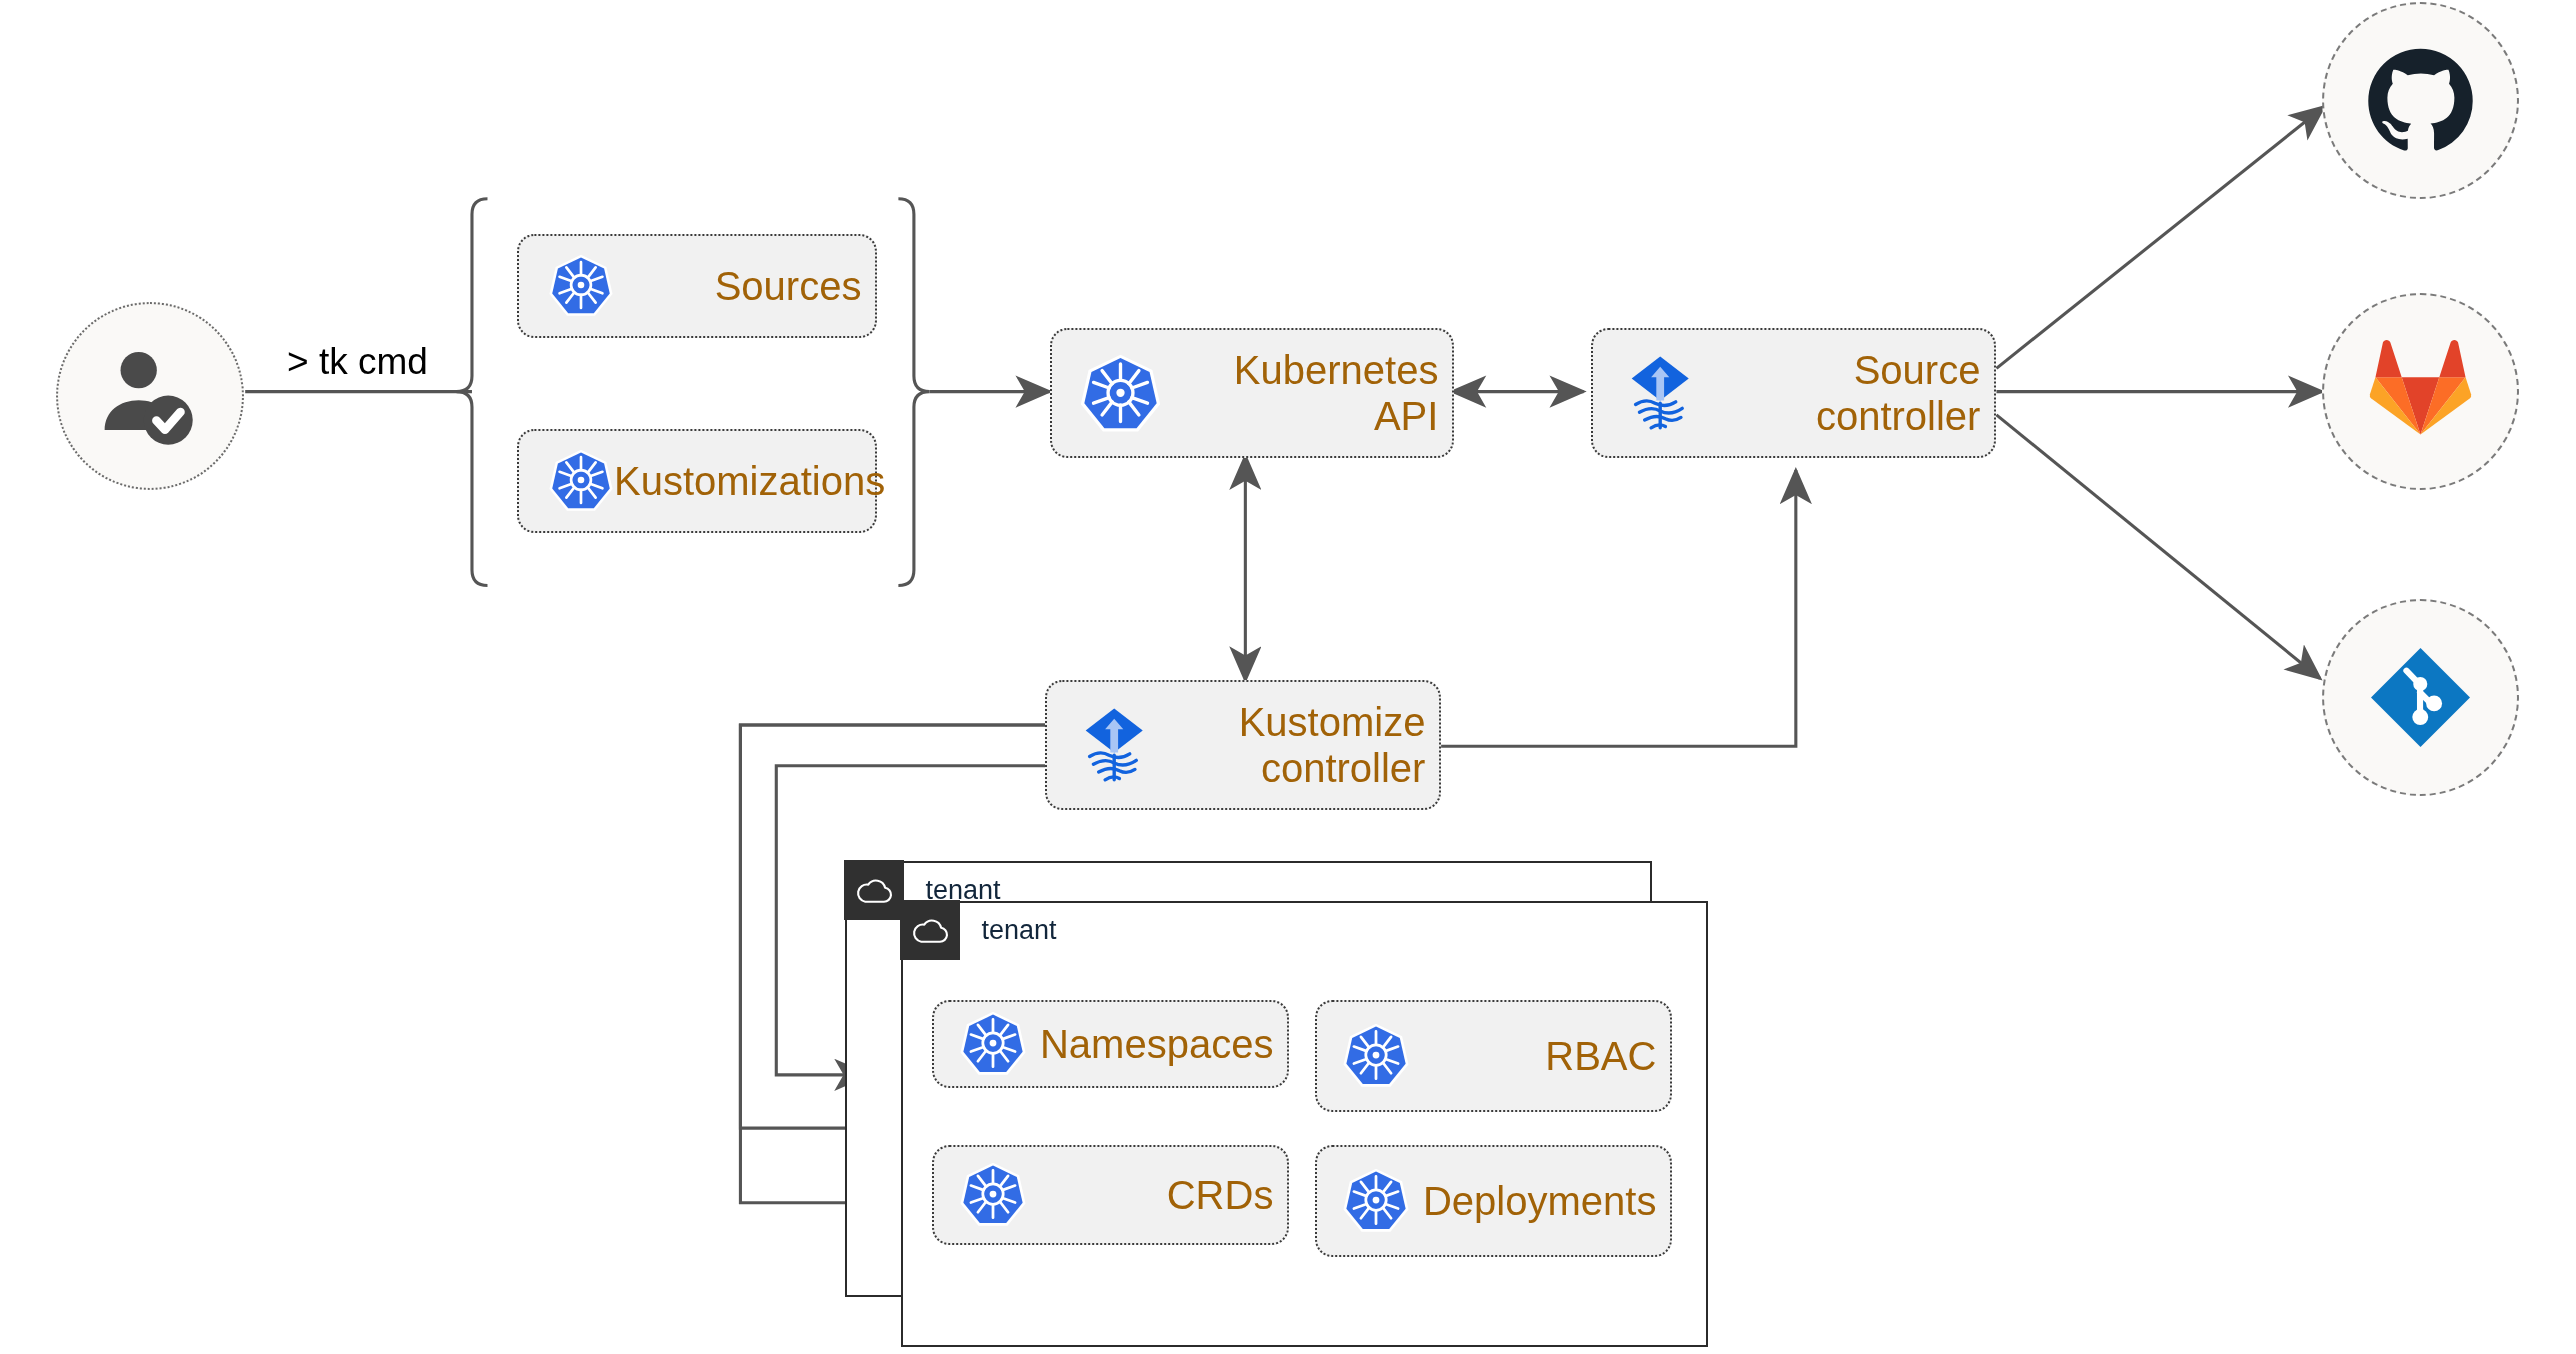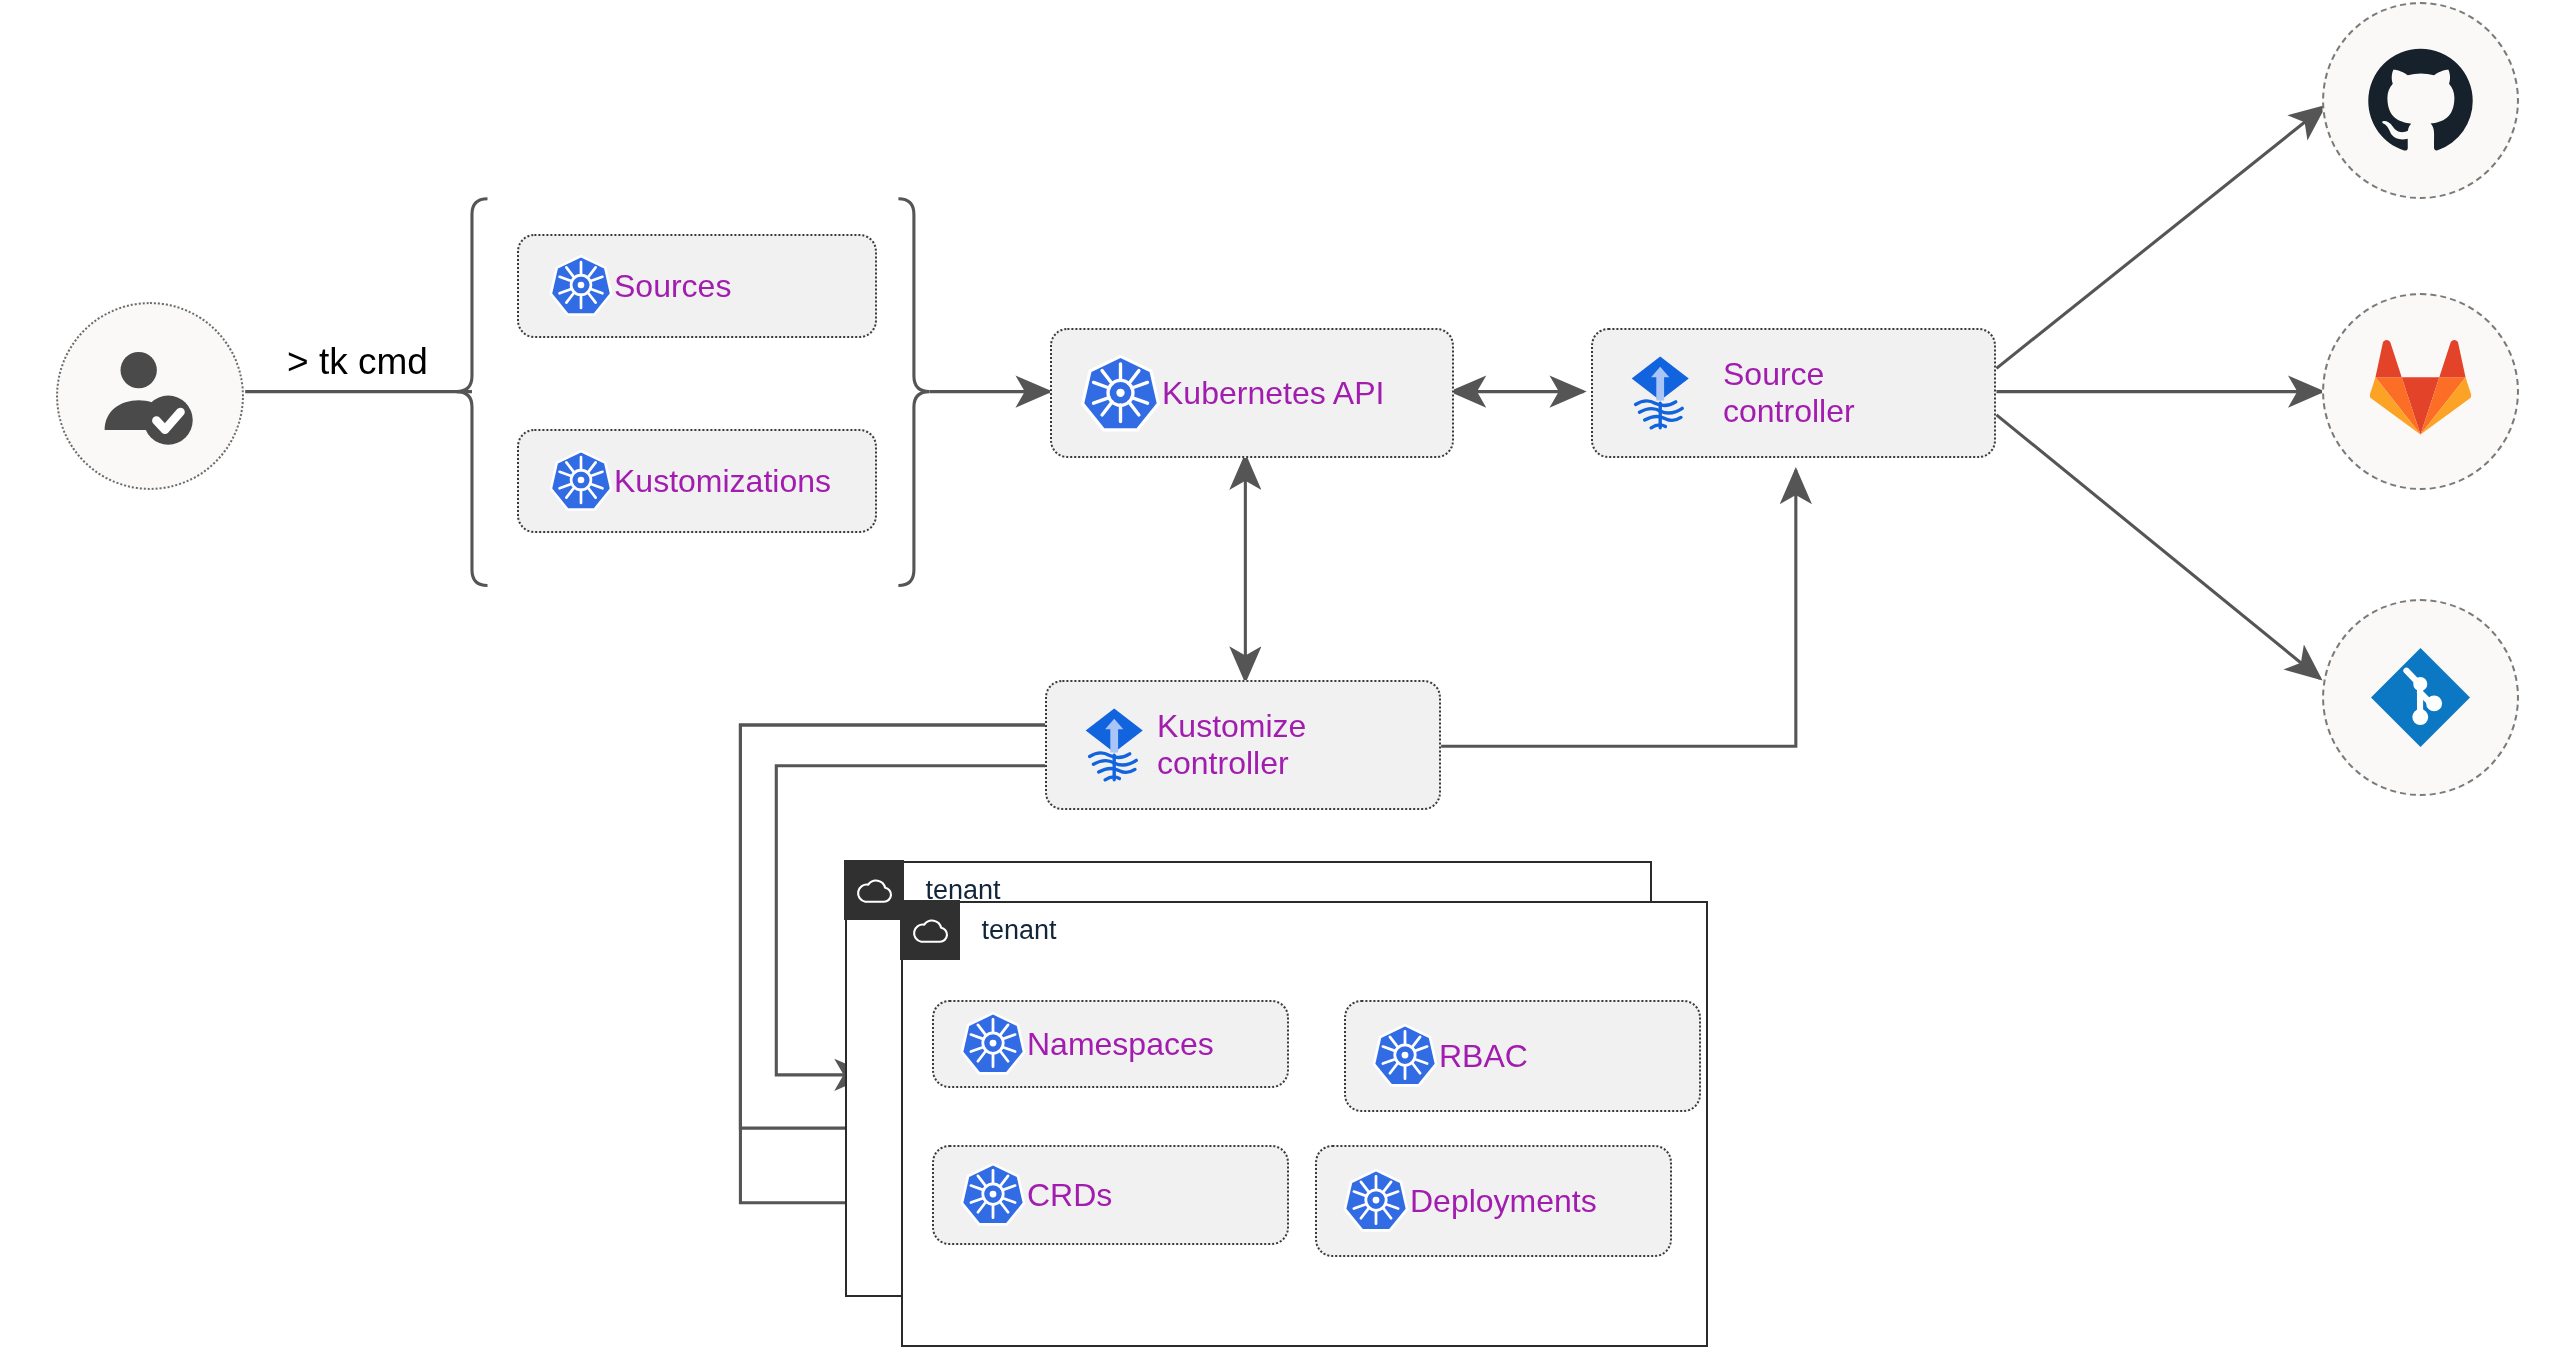--- a/index.html
+++ b/index.html
@@ -16,22 +16,22 @@
   
   .rbox{
     background:#f1f1f1;
     border:2.9px dotted #3a3a3a;
     border-radius:17.4px;
     display:flex;align-items:center;
     box-sizing:border-box;
   }
   .rbox .k8s{flex:0 0 auto;}
   .rbox .lbl{
-    flex:1 1 auto;text-align:left;color:#a21caf;
-    font-size:32px;line-height:1.15;white-space:pre-line;
+    flex:1 1 auto;text-align:right;color:#a16207;
+    font-size:40px;line-height:1.15;white-space:pre-line;
     padding-right:13.6px;
   }
 
   
   .circ{
     border-radius:50%;
     background:#faf9f7;
     display:flex;align-items:center;justify-content:center;
     box-sizing:border-box;
   }
@@ -280,21 +280,21 @@
                      M52.8 25.0l-12.0 4.3M23.2 36.7l-12.0 4.3
                      M17.8 50.1l7.8-10.1M38.4 26.0l7.8-10.1
                      M46.2 50.1l-7.8-10.1M25.6 26.0l-7.8-10.1"></path>
           </g>
           <circle cx="32" cy="33" r="3.2" fill="#ffffff"></circle>
         </svg>
       </span>
       <span class="lbl">Namespaces</span>
     </div>
 
-    <div class="rbox" style="position:absolute;left:412px;top:97px;width:357px;height:112px;margin-left:29px;">
+    <div class="rbox" style="position:absolute;left:412px;top:97px;width:357px;height:112px;">
       <span class="k8s" style="margin:0 0 0 25px;">
         <svg width="68" height="68" viewBox="0 0 64 64">
           <path d="M32 3.6 56.6 15.4 62.6 41.8 45.6 62.9H18.4L1.4 41.8 7.4 15.4z" fill="#ffffff"></path>
           <path d="M32 6.2 54.4 17.0 59.9 41.1 44.4 60.3H19.6L4.1 41.1 9.6 17.0z" fill="#326CE5"></path>
           <g stroke="#ffffff" stroke-width="2.6" stroke-linecap="round" fill="none">
             <circle cx="32" cy="33" r="9.6"></circle>
             <path d="M32 10.8V23.4M32 42.6v12.6M11.2 25.0l12.0 4.3M40.8 36.7l12.0 4.3
                      M52.8 25.0l-12.0 4.3M23.2 36.7l-12.0 4.3
                      M17.8 50.1l7.8-10.1M38.4 26.0l7.8-10.1
                      M46.2 50.1l-7.8-10.1M25.6 26.0l-7.8-10.1"></path>

